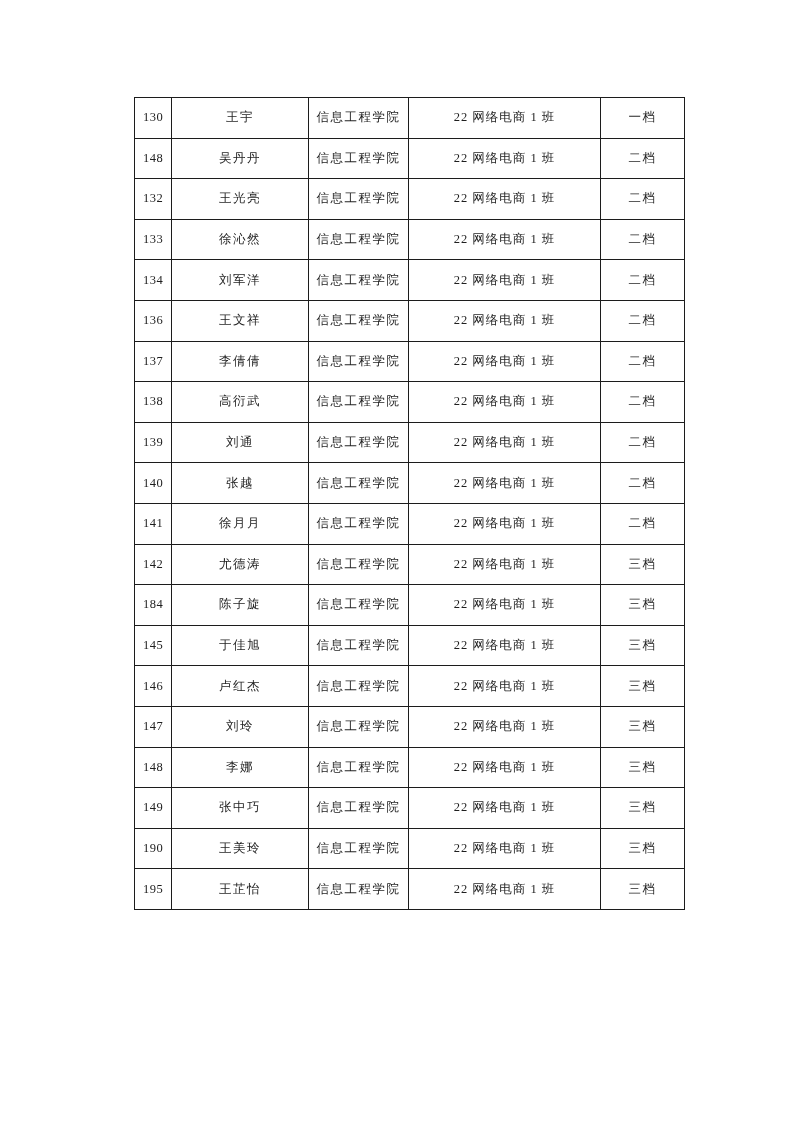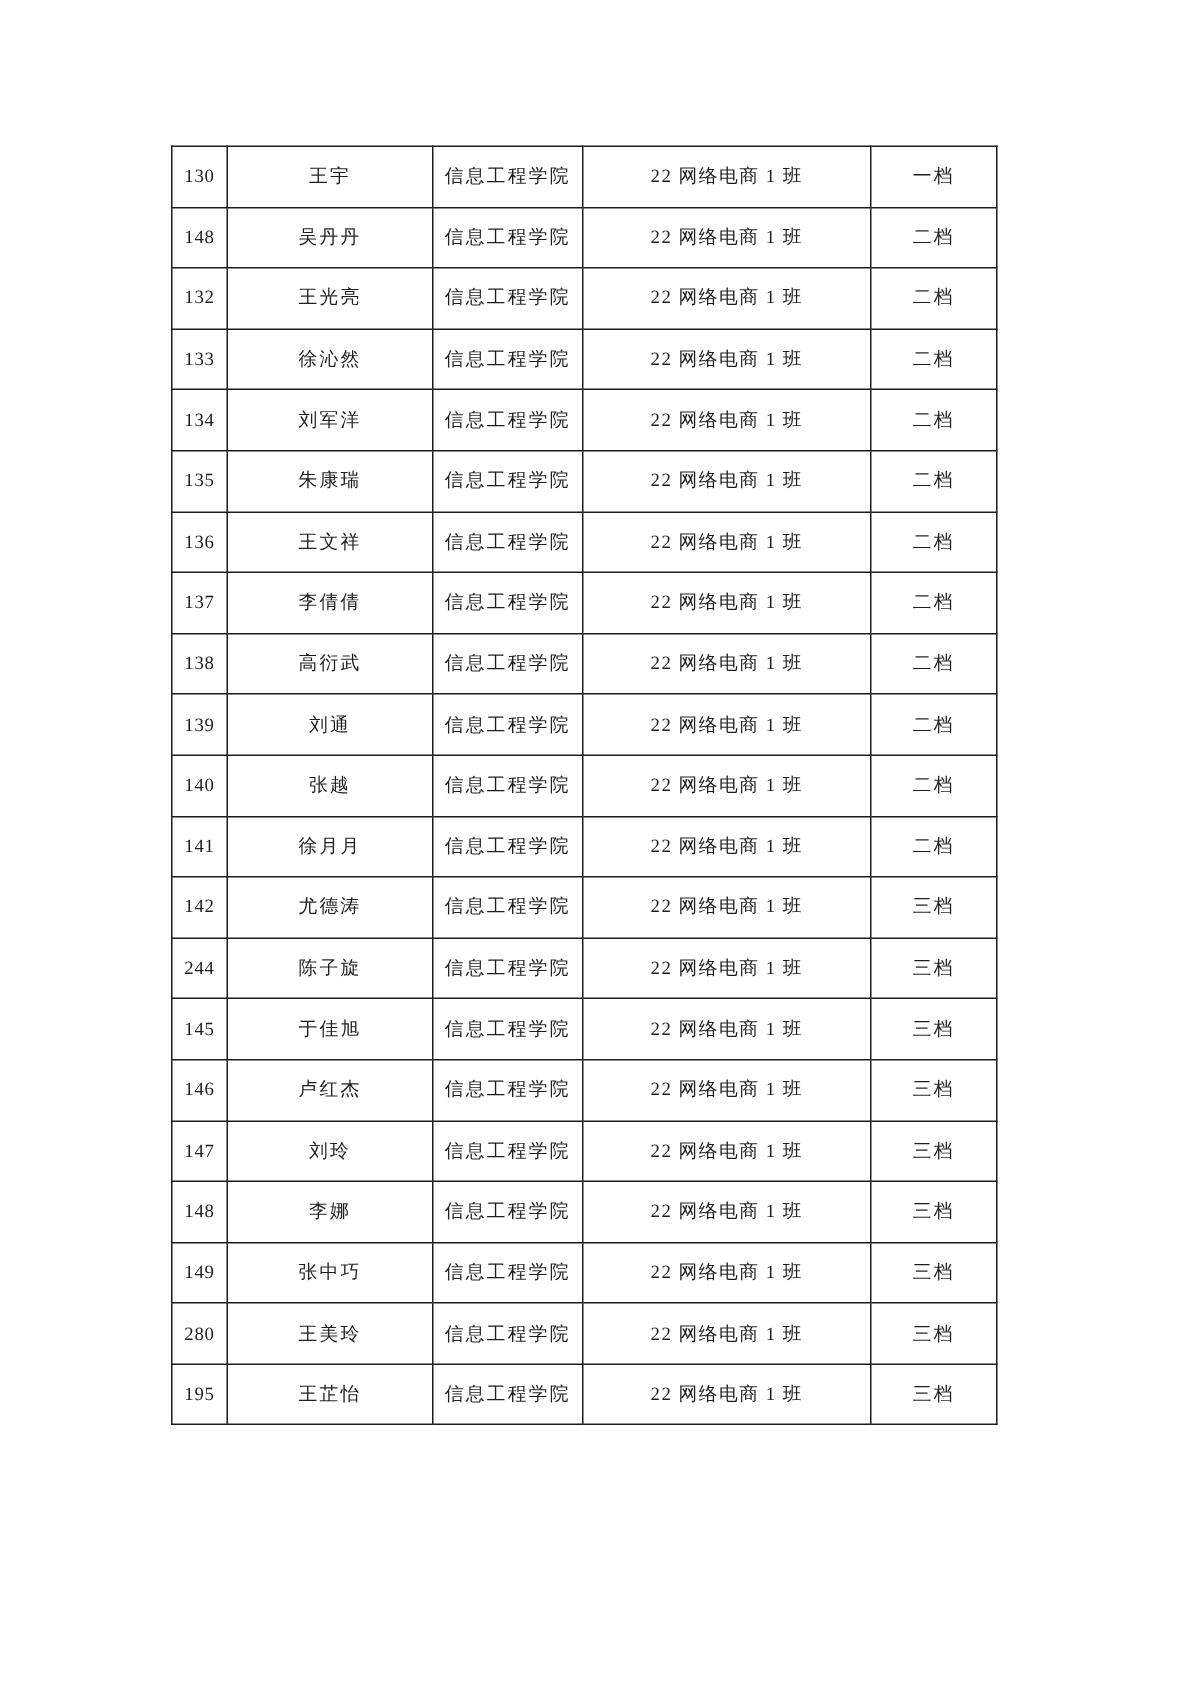--- a/index.html
+++ b/index.html
@@ -12,21 +12,21 @@
   body{
     width:793px;height:1122px;
     position:relative;overflow:hidden;
     font-family:"Liberation Serif","DejaVu Serif",serif;
     color:var(--text-color);
   }
   .page{
     position:absolute;inset:0;background:var(--page-bg);
   }
   table.roster{
-    position:absolute;left:114px;top:97px;
+    position:absolute;left:134px;top:97px;
     width:550px;
     border-collapse:collapse;table-layout:fixed;
   }
   table.roster td{
     border:solid var(--border-color);
     border-width:1.5px 1px;
     height:40.6px;
     text-align:center;vertical-align:middle;
     font-size:12.5px;
     letter-spacing:1.5px;
@@ -78,27 +78,20 @@
           <td class="c-tier">二档</td>
         </tr>
         <tr>
           <td class="c-no">134</td>
           <td class="c-name">刘军洋</td>
           <td class="c-college">信息工程学院</td>
           <td class="c-class">22 网络电商 1 班</td>
           <td class="c-tier">二档</td>
         </tr>
         <tr>
-          <td class="c-no">135</td>
-          <td class="c-name">朱康瑞</td>
-          <td class="c-college">信息工程学院</td>
-          <td class="c-class">22 网络电商 1 班</td>
-          <td class="c-tier">二档</td>
-        </tr>
-        <tr>
           <td class="c-no">136</td>
           <td class="c-name">王文祥</td>
           <td class="c-college">信息工程学院</td>
           <td class="c-class">22 网络电商 1 班</td>
           <td class="c-tier">二档</td>
         </tr>
         <tr>
           <td class="c-no">137</td>
           <td class="c-name">李倩倩</td>
           <td class="c-college">信息工程学院</td>
@@ -134,21 +127,21 @@
           <td class="c-tier">二档</td>
         </tr>
         <tr>
           <td class="c-no">142</td>
           <td class="c-name">尤德涛</td>
           <td class="c-college">信息工程学院</td>
           <td class="c-class">22 网络电商 1 班</td>
           <td class="c-tier">三档</td>
         </tr>
         <tr>
-          <td class="c-no">244</td>
+          <td class="c-no">184</td>
           <td class="c-name">陈子旋</td>
           <td class="c-college">信息工程学院</td>
           <td class="c-class">22 网络电商 1 班</td>
           <td class="c-tier">三档</td>
         </tr>
         <tr>
           <td class="c-no">145</td>
           <td class="c-name">于佳旭</td>
           <td class="c-college">信息工程学院</td>
           <td class="c-class">22 网络电商 1 班</td>
@@ -176,21 +169,21 @@
           <td class="c-tier">三档</td>
         </tr>
         <tr>
           <td class="c-no">149</td>
           <td class="c-name">张中巧</td>
           <td class="c-college">信息工程学院</td>
           <td class="c-class">22 网络电商 1 班</td>
           <td class="c-tier">三档</td>
         </tr>
         <tr>
-          <td class="c-no">280</td>
+          <td class="c-no">190</td>
           <td class="c-name">王美玲</td>
           <td class="c-college">信息工程学院</td>
           <td class="c-class">22 网络电商 1 班</td>
           <td class="c-tier">三档</td>
         </tr>
         <tr>
           <td class="c-no">195</td>
           <td class="c-name">王芷怡</td>
           <td class="c-college">信息工程学院</td>
           <td class="c-class">22 网络电商 1 班</td>

